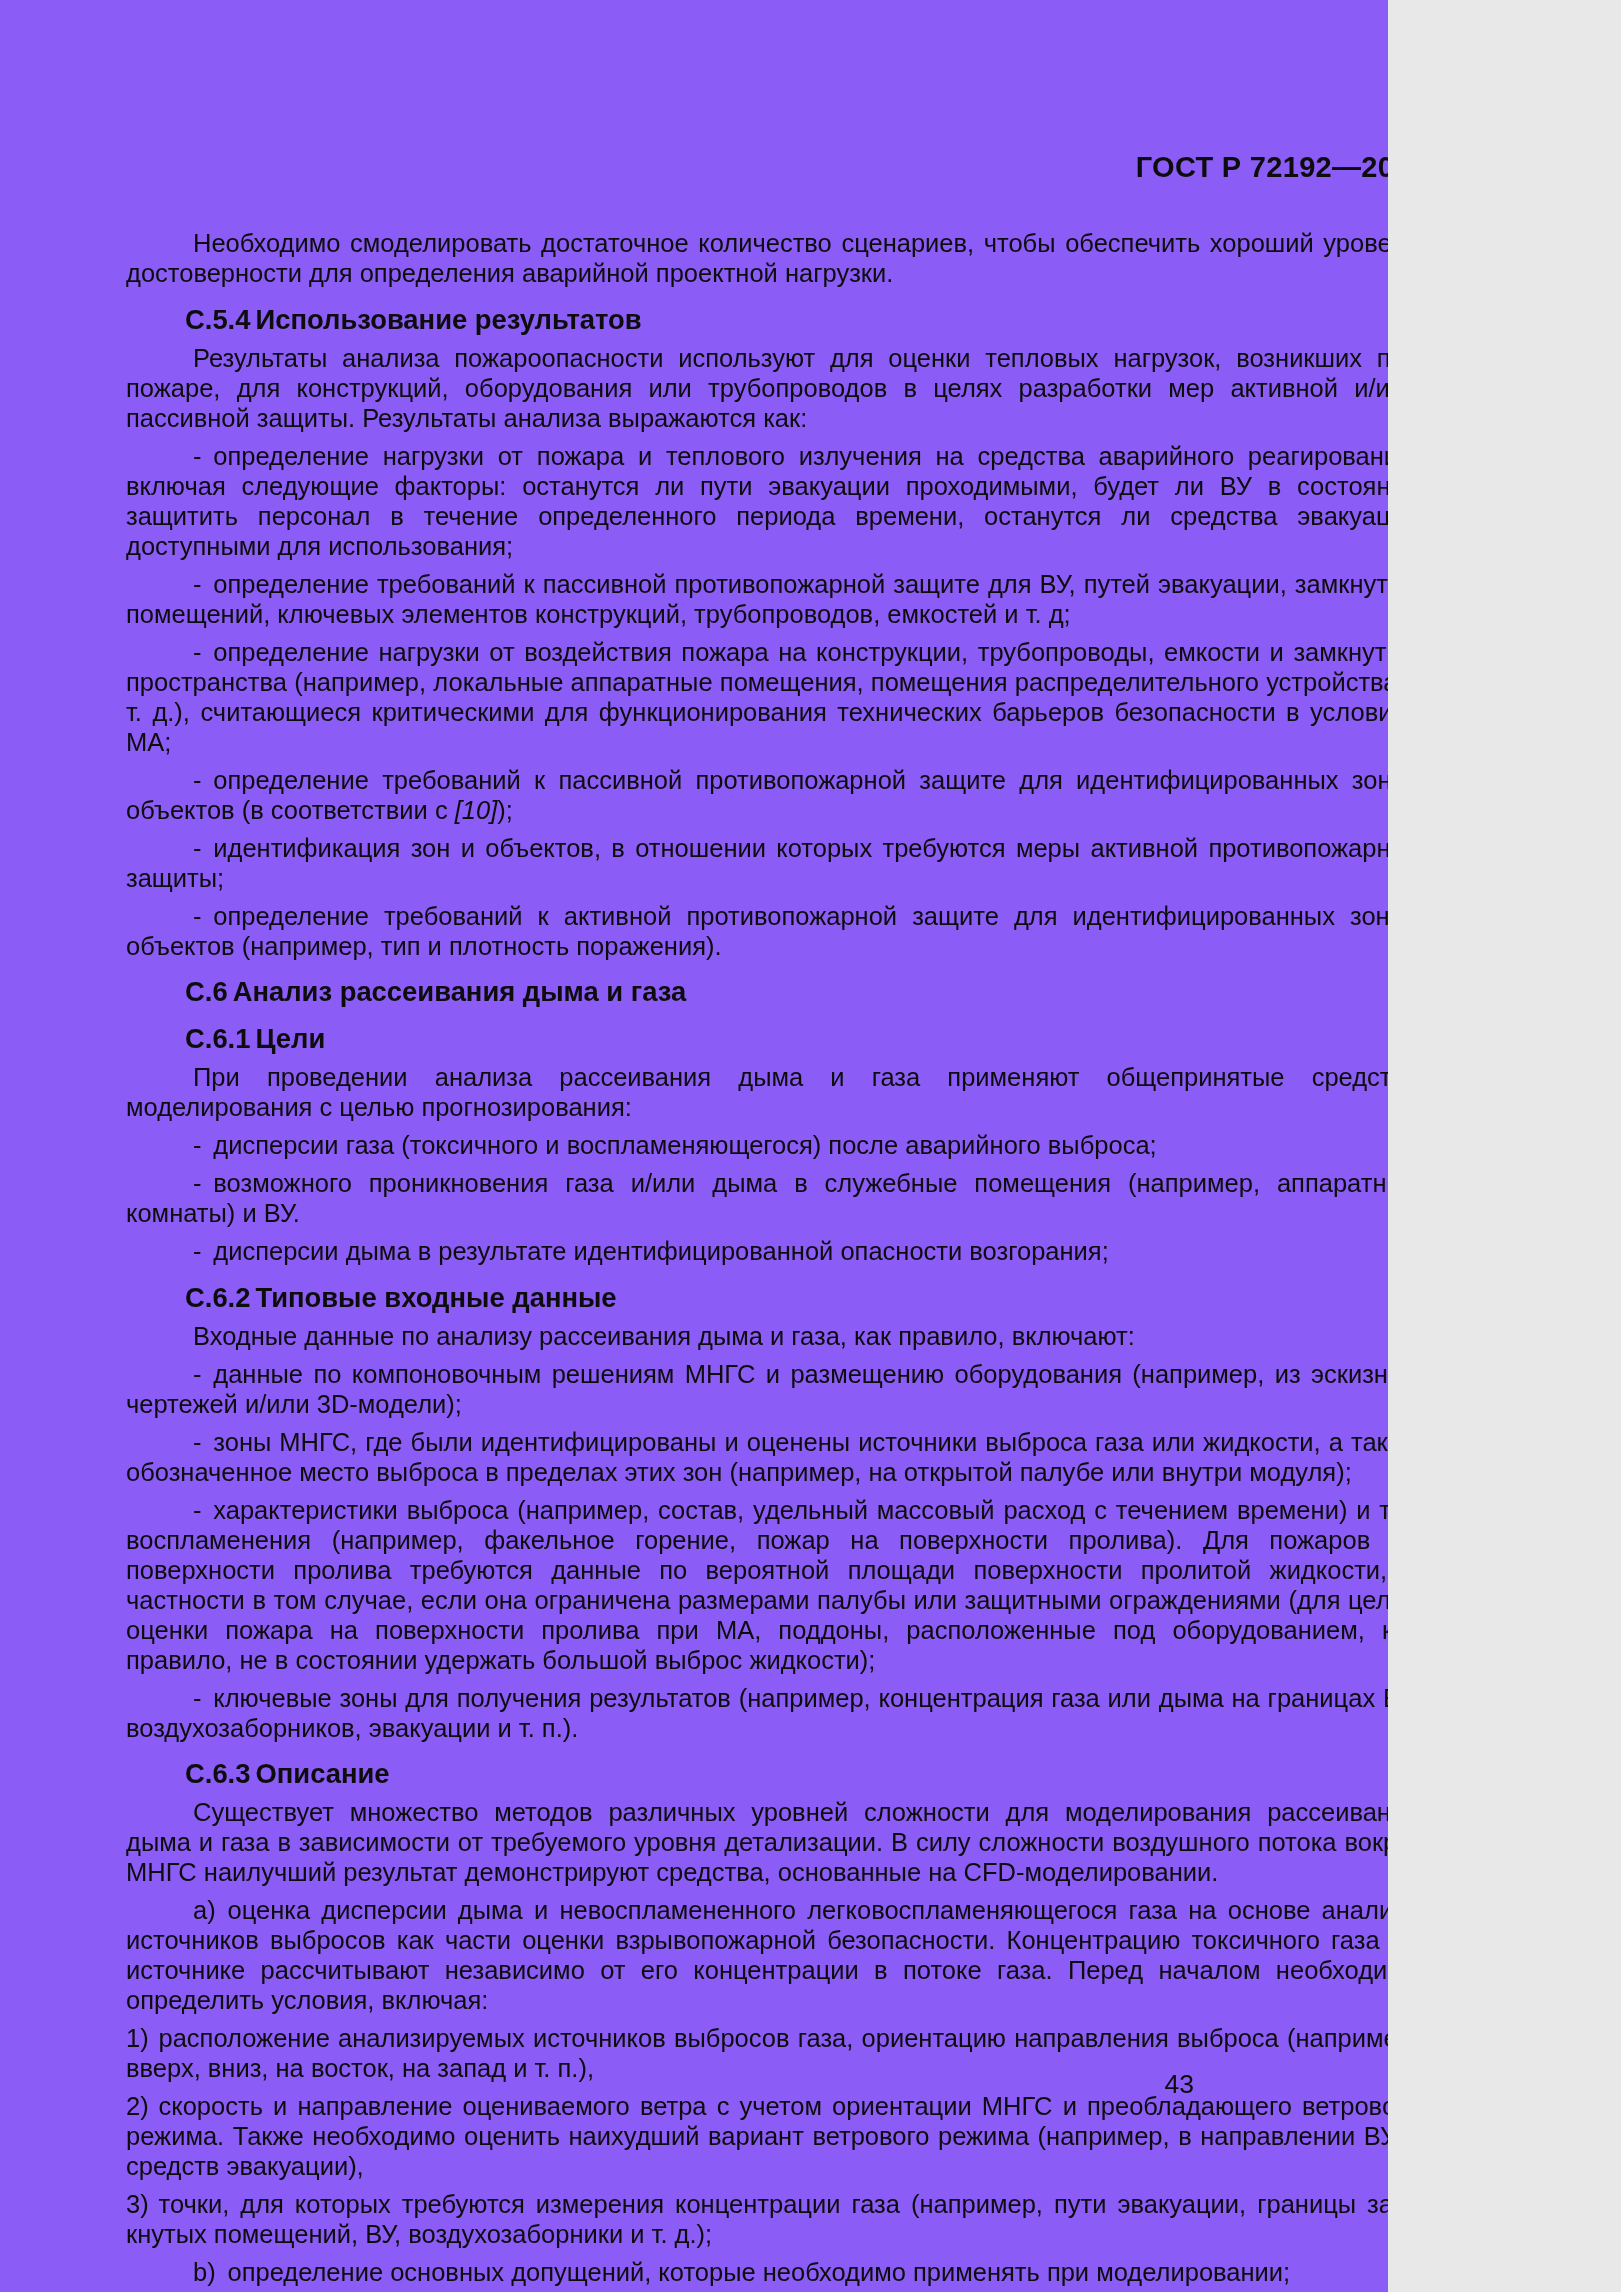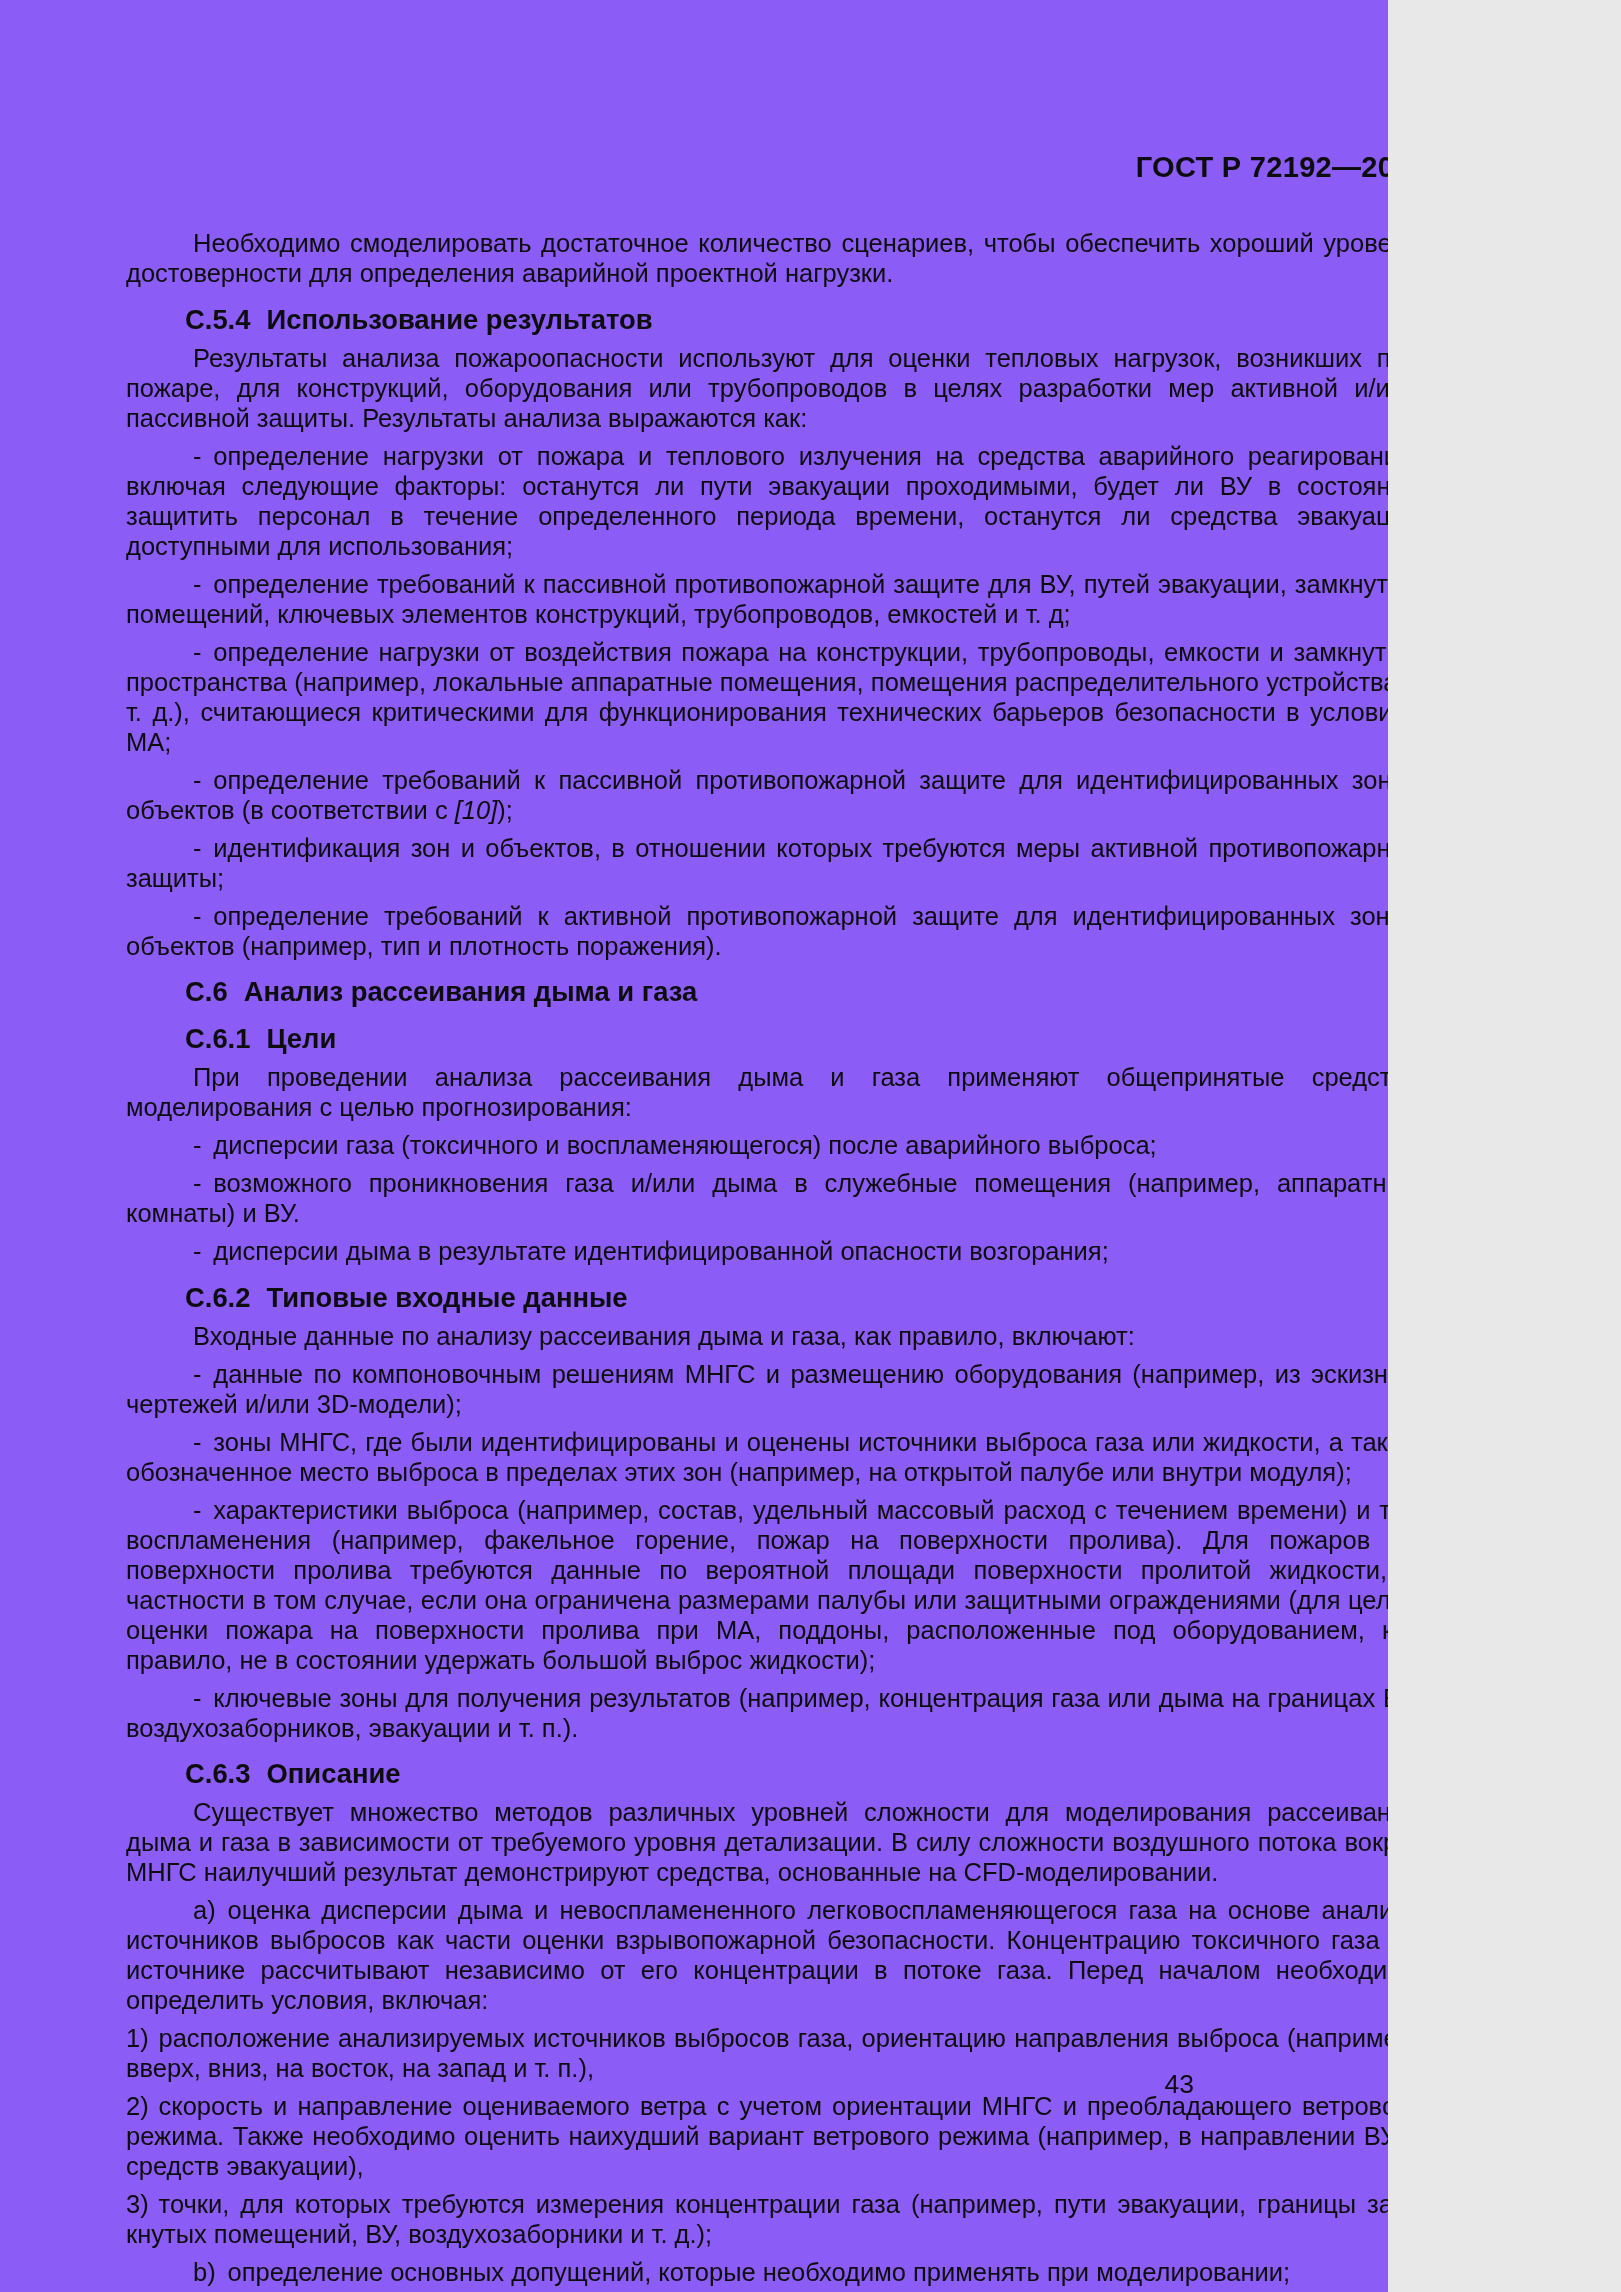--- a/index.html
+++ b/index.html
@@ -31,21 +31,21 @@
   }
   .body p { margin:8px; }
   .para { text-indent:67px; }
   .heading {
     font-weight:700;
     font-size:27.4px;
     margin:16.7px 0 5.9px !important;
     text-indent:67px;
     text-align:left;
   }
-  .hnum { margin-right:16px; }
+  .hnum { margin-right:5px; }
   .marker { margin-right:11.8px; }
   .nitem { margin-left:101px; }
   .nitem .marker { margin-right:9.8px; }
   .ref { font-style:italic; }
   .page-number {
     position:absolute;
     top:2070px; right:194px;
     font-size:26.5px;
     line-height:29px;
     margin-left:43px;

